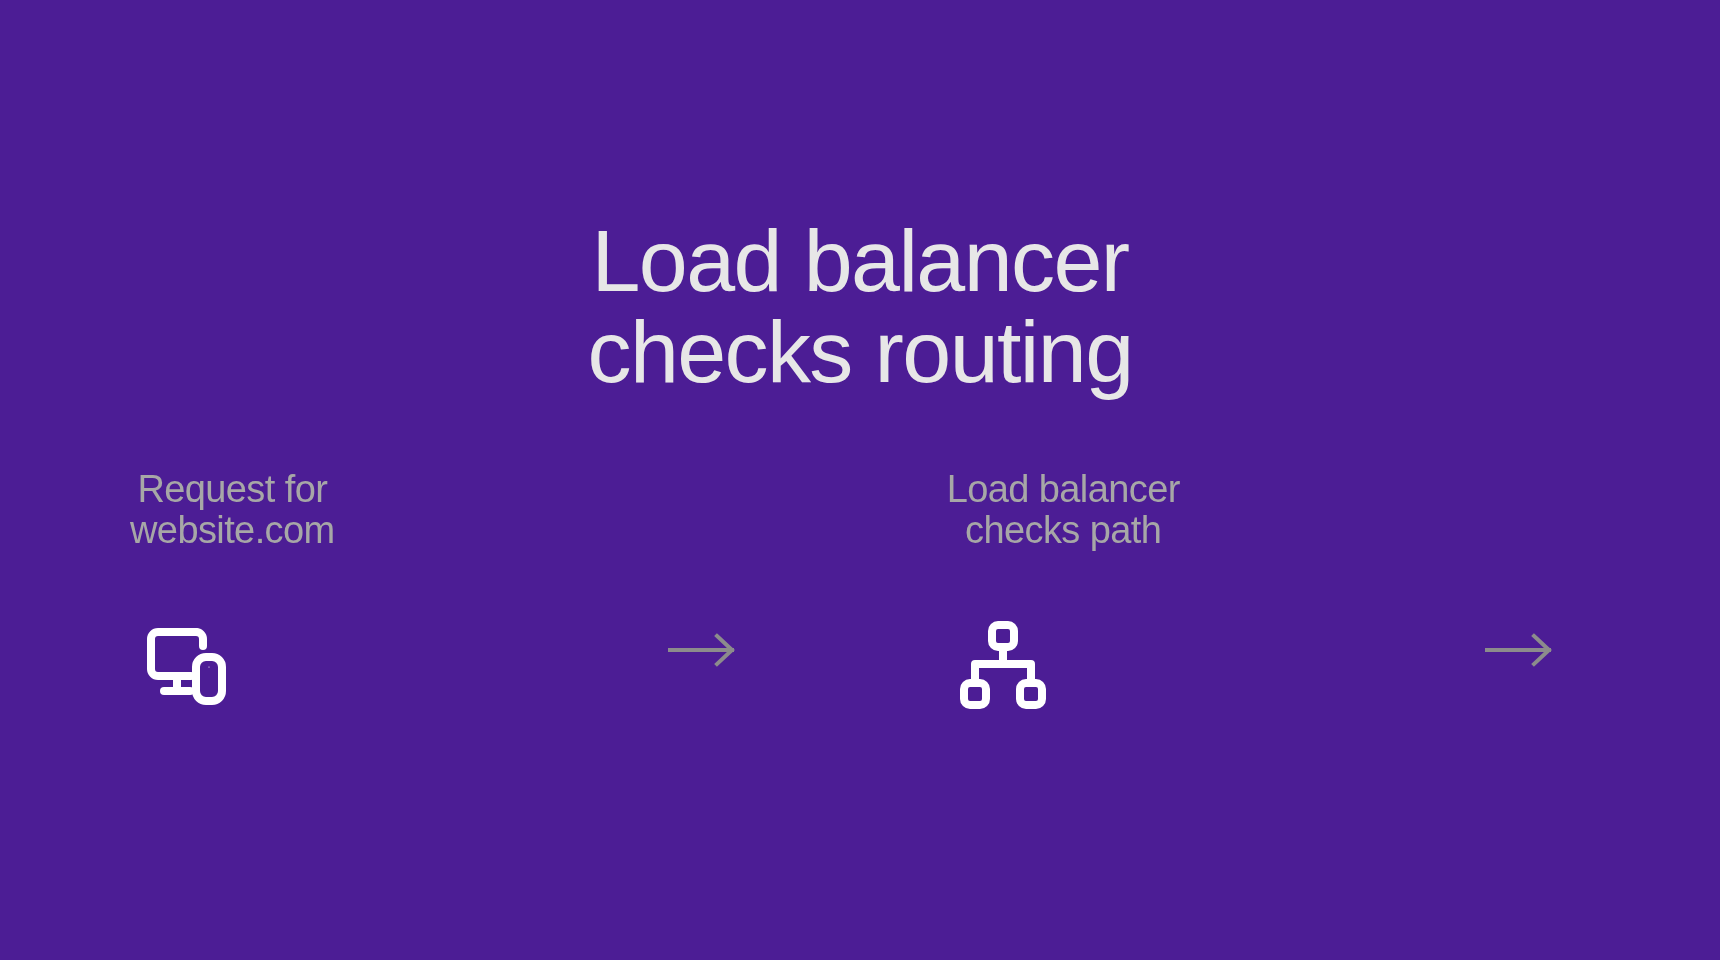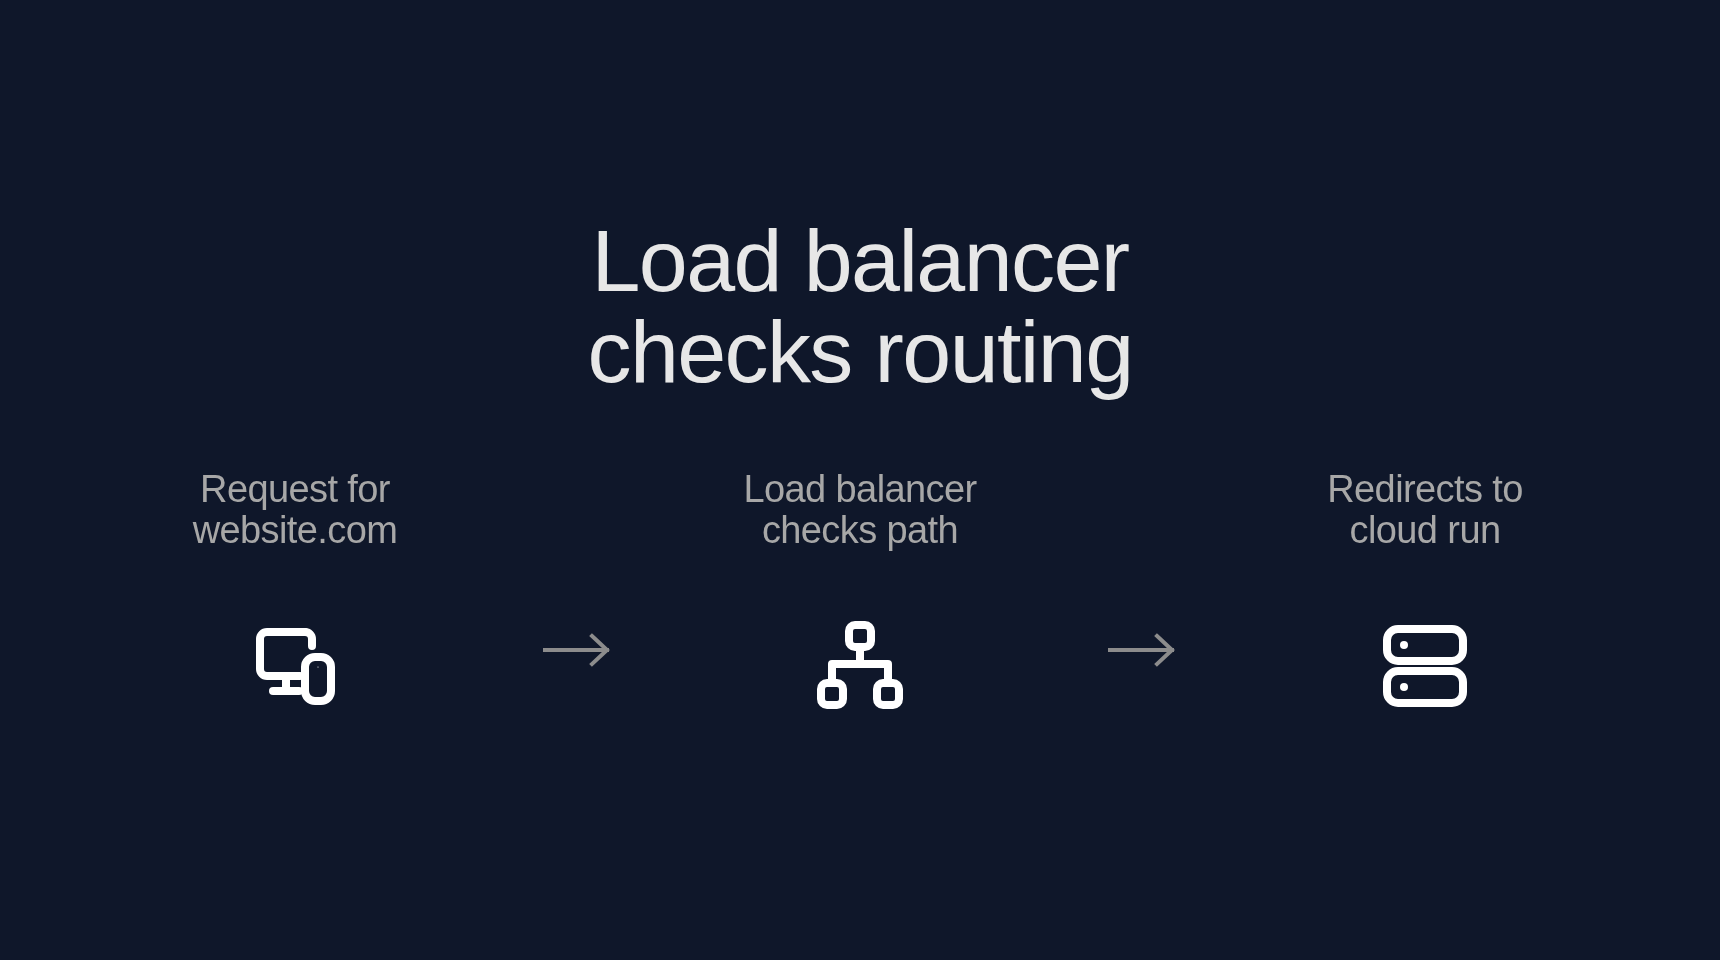--- a/index.html
+++ b/index.html
@@ -12,21 +12,21 @@
     height: 960px;
     overflow: hidden;
     font-family: "Liberation Sans", sans-serif;
     -webkit-font-smoothing: antialiased;
   }
 
   .slide {
     position: relative;
     width: 1720px;
     height: 960px;
-    background: #0f172a;
+    background: #4c1d95;
     display: flex;
     flex-direction: column;
     align-items: center;
   }
 
   
   .title {
     margin-top: 216px;
     width: 1100px;
     text-align: center;
@@ -48,21 +48,21 @@
     display: flex;
     flex-direction: row;
     align-items: flex-start;
     justify-content: space-between;
   }
 
   .step {
     width: 330px;
     display: flex;
     flex-direction: column;
-    align-items: center;
+    align-items: flex-start;
   }
 
   .step-label {
     color: #a7a7a7;
     font-size: 38px;
     line-height: 1.07;
     font-weight: 400;
     text-align: center;
     letter-spacing: -0.6px;
     white-space: pre-line;
@@ -145,27 +145,15 @@
       </div>
     </div>
 
     <div class="arrow">
       <svg width="70" height="34" viewBox="0 0 70 34" fill="none" xmlns="http://www.w3.org/2000/svg">
         <path d="M2 17 H64" stroke="#8c8c8c" stroke-width="4" stroke-linecap="square"></path>
         <path d="M49 3 L64 17 L49 31" stroke="#8c8c8c" stroke-width="4" stroke-linecap="square" stroke-linejoin="miter" fill="none"></path>
       </svg>
     </div>
 
-    <div class="step">
-      <div class="step-label">Redirects to
-cloud run</div>
-      <div class="step-icon">
-        <svg width="104" height="104" viewBox="0 0 104 104" fill="none" xmlns="http://www.w3.org/2000/svg">
-          <rect x="14" y="16" width="76" height="32" rx="11" ry="11" stroke="#ffffff" stroke-width="8" stroke-linejoin="round"></rect>
-          <circle cx="31" cy="32" r="4" fill="#ffffff"></circle>
-          <rect x="14" y="58" width="76" height="32" rx="11" ry="11" stroke="#ffffff" stroke-width="8" stroke-linejoin="round"></rect>
-          <circle cx="31" cy="74" r="4" fill="#ffffff"></circle>
-        </svg>
-      </div>
-    </div>
 
   </div>
 </div>
 
 </body></html>

